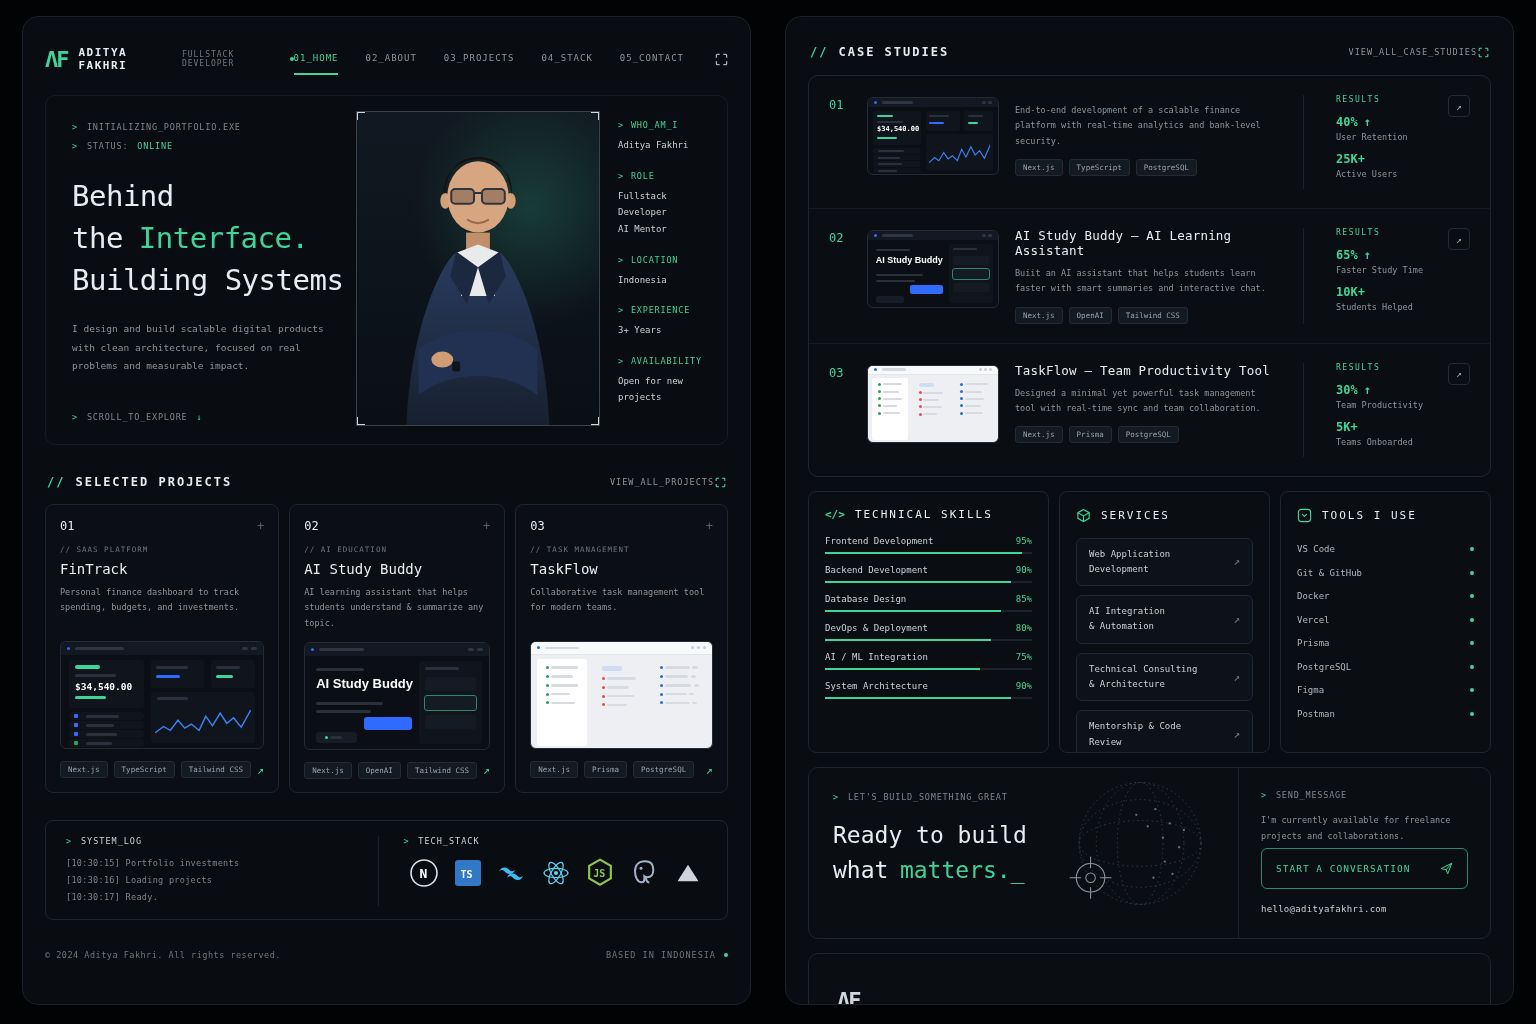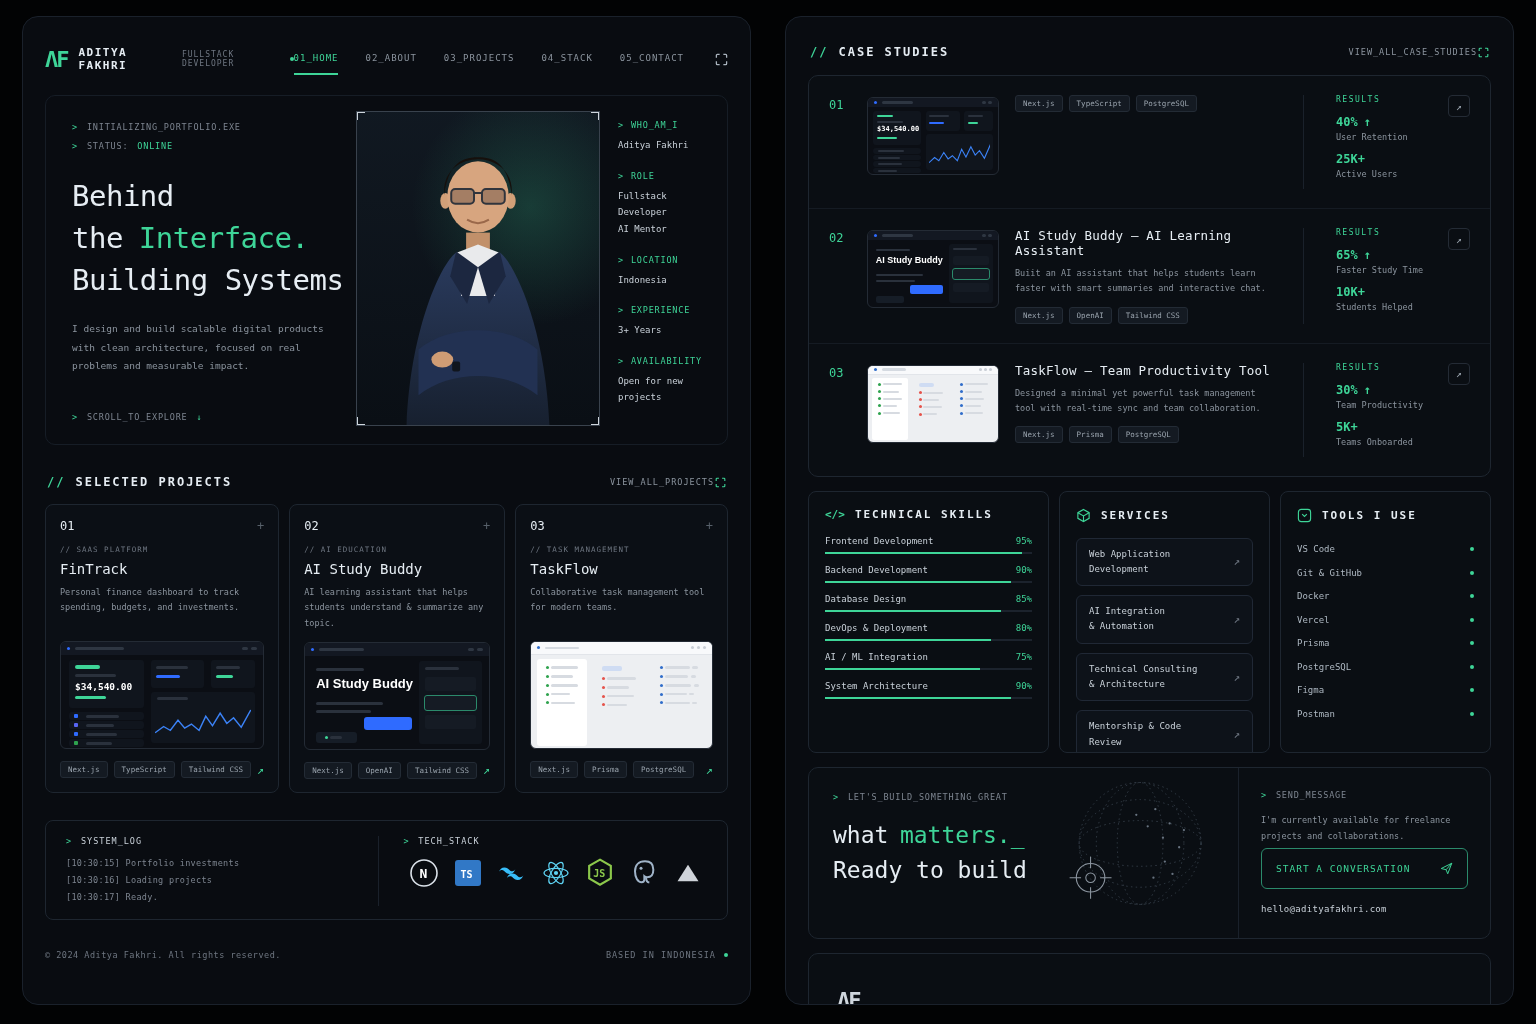--- a/index.html
+++ b/index.html
@@ -126,21 +126,21 @@
   .case-results{width:150px;padding-left:16px;position:relative;flex-shrink:0}
   .res-arrow{position:absolute;top:0;right:0;width:22px;height:22px;border:1px solid #242b35;border-radius:4px;display:flex;align-items:center;justify-content:center;font-size:10px;color:#9aa4ae;cursor:pointer}
   .res-label{font-size:8px;color:var(--acc);letter-spacing:1.5px;margin-bottom:11px}
   .res-val{font-size:12px;color:var(--acc);font-weight:bold;display:flex;gap:6px;align-items:center}
   .res-sub{font-size:8.5px;color:var(--mut);margin:3px 0 10px}
 
   .boxes{display:grid;grid-template-columns:241px 211px 1fr;gap:10px;margin-top:14px}
   .box{border:1px solid var(--bor);border-radius:8px;padding:16px;background:#0a0e13;height:262px;overflow:hidden}
   .box-head{display:flex;align-items:center;gap:10px;margin-bottom:15px}
   .box-icon{color:var(--acc);font-size:11px;font-weight:bold;display:flex}
-  .box-title{font-size:11px;letter-spacing:2px;font-weight:bold}
+  .box-title{font-size:11px;letter-spacing:2px;font-weight:normal}
   .skill-row{display:flex;justify-content:space-between;font-size:9px;color:#c9d1d9;margin-bottom:6px}
   .skill-pct{color:var(--acc)}
   .skill-bar{height:2px;background:#1c232d;margin-bottom:11px;position:relative}
   .skill-fill{position:absolute;left:0;top:0;bottom:0;background:var(--acc)}
   .svc-card{display:flex;justify-content:space-between;align-items:center;border:1px solid #202835;border-radius:6px;background:#0d1219;padding:8px 12px;margin-bottom:9px;cursor:pointer}
   .svc-label{font-size:9px;color:#c9d1d9;line-height:1.7}
   .svc-arrow{color:#6e7681;font-size:11px}
   .tool-row{display:flex;justify-content:space-between;align-items:center;height:23.5px;font-size:9px;color:#aeb8c2}
   .tool-dot{width:4px;height:4px;border-radius:50%;background:var(--acc)}
 
@@ -636,20 +636,21 @@
         <div class="tb" style="left:4%;top:91.5%;width:37%;height:7.5%">
             <i class="abs bar" style="left:10%;top:38%;width:40%"></i>
           </div>
         <div class="tb" style="left:44.5%;top:47%;width:51.5%;height:48%">
           <svg class="abs" style="left:4%;top:20%;width:92%;height:70%" viewBox="0 0 100 40" preserveAspectRatio="none">
               <polyline points="0,34 9,26 16,31 24,18 31,28 38,23 46,31 53,13 60,25 68,9 75,22 82,15 90,27 100,5" fill="none" stroke="#3b82f6" stroke-width="1.8"></polyline>
             </svg>
         </div>
       </div>
       <div class="case-body">
+        <p class="case-desc">End-to-end development of a scalable finance platform with real-time analytics and bank-level security.</p>
         <div class="tag-row">
           <span class="tag">Next.js</span>
           <span class="tag">TypeScript</span>
           <span class="tag">PostgreSQL</span>
         </div>
       </div>
       <div class="case-div"></div>
       <div class="case-results">
         <span class="res-arrow">↗</span>
         <div class="res-label">RESULTS</div>
@@ -954,22 +955,22 @@
     </div>
   </div>
 
   <div class="contact">
     <div class="contact-left">
       <div class="tline">
         <span class="prompt">&gt;</span>
         <span>LET'S_BUILD_SOMETHING_GREAT</span>
       </div>
       <h2 class="contact-title">
+        <div>Ready to build</div>
         <div><span>what</span><span class="accent">matters._</span></div>
-        <div>Ready to build</div>
       </h2>
       <span class="globe">
         <svg width="200" height="164" viewBox="0 0 210 170">
           <g stroke="#46515e" fill="none" stroke-width="1" stroke-dasharray="1.5 3.5" opacity="0.8">
             <circle cx="124" cy="76" r="64"></circle>
             <ellipse cx="124" cy="76" rx="64" ry="46"></ellipse>
             <ellipse cx="124" cy="76" rx="64" ry="24"></ellipse>
             <ellipse cx="124" cy="76" rx="46" ry="64"></ellipse>
             <ellipse cx="124" cy="76" rx="24" ry="64"></ellipse>
           </g>

